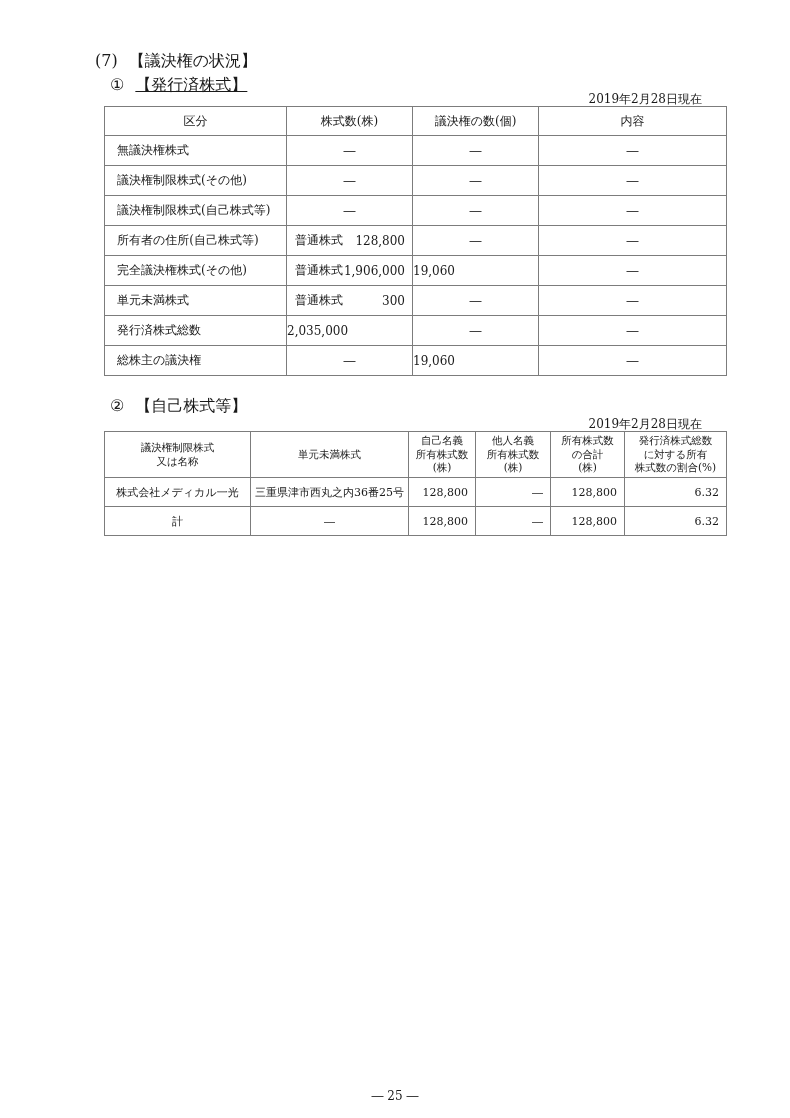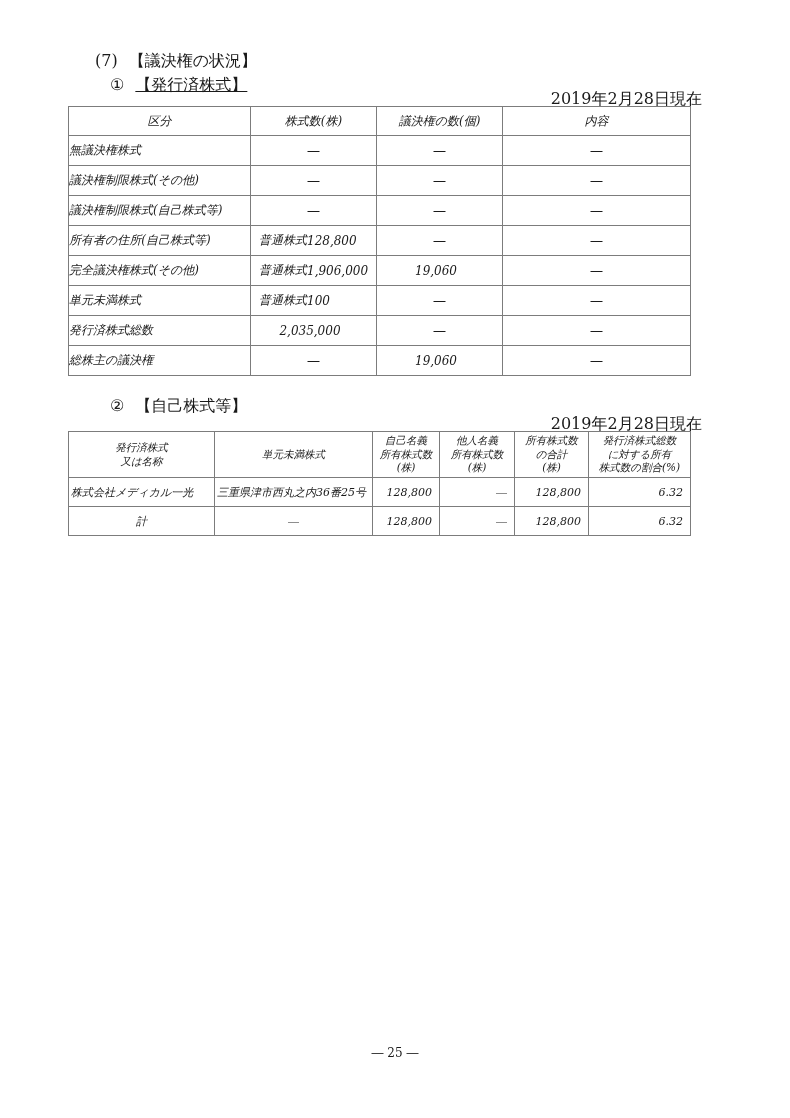--- a/index.html
+++ b/index.html
@@ -11,52 +11,52 @@
     font-family: "DejaVu Serif", "Liberation Serif", serif;
     font-size: 12px;
   }
   .heading { line-height: 14px; font-size: 16px; white-space: nowrap; }
   .h-sec   { margin: 54px 0 0 95px; }
   .h-sub1  { margin: 10px 0 0 110px; text-decoration: underline; }
   .h-sub2  { margin: 23px 0 4px 110px; }
   .h-num   { display: inline-block; margin-right: 11px; }
   .date-line {
     width: 622px; margin-left: 84px;
-    text-align: right; font-size: 16px; line-height: 14px;
+    text-align: right; font-size: 12px; line-height: 14px;
     padding-right: 4px;
   }
   table {
     border-collapse: collapse; table-layout: fixed;
-    margin-left: 68px; width: 622px;
-    font-size: 12px; color: #1a1a1a; font-style: italic;
+    margin-left: 104px; width: 622px;
+    font-size: 12px; color: #1a1a1a;
   }
   td {
     border: 1px solid #7c7c7c;
     overflow: hidden;
     vertical-align: middle;
   }
   
   .t1 td.hd { height: 29px; text-align: center; }
   .t1 td    { height: 30px; }
-  .t1 .cat  { text-align: left; padding-left: 0; }
+  .t1 .cat  { text-align: left; padding-left: 12px; }
   .t1 .c    { text-align: center; }
-  .t1 .r    { text-align: center; padding-right: 7px; }
-  .t1 .split { display: flex; justify-content: flex-start; align-items: center; padding: 0 7px 0 8px; height: 100%; }
+  .t1 .r    { text-align: left; padding-right: 7px; }
+  .t1 .split { display: flex; justify-content: space-between; align-items: center; padding: 0 7px 0 8px; height: 100%; }
   
   .t2 { font-size: 11px; }
   .t2 td.hd {
     height: 46px; text-align: center;
     font-size: 10.5px; line-height: 1.3; white-space: pre-line;
   }
   .t2 td { height: 29px; }
   .t2 .c  { text-align: center; }
-  .t2 .l  { padding: 0 2px; white-space: nowrap; }
+  .t2 .l  { text-align: center; padding: 0 2px; white-space: nowrap; }
   .t2 .r  { text-align: right; padding-right: 7px; }
   .footer {
-    position: absolute; left: 0; top: 1046px; width: 790px;
+    position: absolute; left: 0; top: 1089px; width: 790px;
     text-align: center; font-size: 12px;
   }
 </style>
 </head>
 <body>
 
 <div class="heading h-sec">
   <span class="h-num">(7)</span><span>【議決権の状況】</span>
 </div>
 <div class="heading h-sub1">
@@ -116,21 +116,21 @@
       </div>
     </td>
     <td class="r">19,060</td>
     <td class="c">―</td>
   </tr>
   <tr>
     <td class="cat">単元未満株式</td>
     <td>
       <div class="split">
         <span>普通株式</span>
-        <span>100</span>
+        <span>300</span>
       </div>
     </td>
     <td class="c">―</td>
     <td class="c">―</td>
   </tr>
   <tr>
     <td class="cat">発行済株式総数</td>
     <td class="r">2,035,000</td>
     <td class="c">―</td>
     <td class="c">―</td>
@@ -153,21 +153,21 @@
   <colgroup>
       <col style="width:146px">
       <col style="width:158px">
       <col style="width:67px">
       <col style="width:75px">
       <col style="width:74px">
       <col style="width:102px">
     </colgroup>
   <tbody>
       <tr>
-    <td class="hd">発行済株式
+    <td class="hd">議決権制限株式
 又は名称</td>
     <td class="hd">単元未満株式</td>
     <td class="hd">自己名義
 所有株式数
 (株)</td>
     <td class="hd">他人名義
 所有株式数
 (株)</td>
     <td class="hd">所有株式数
 の合計

